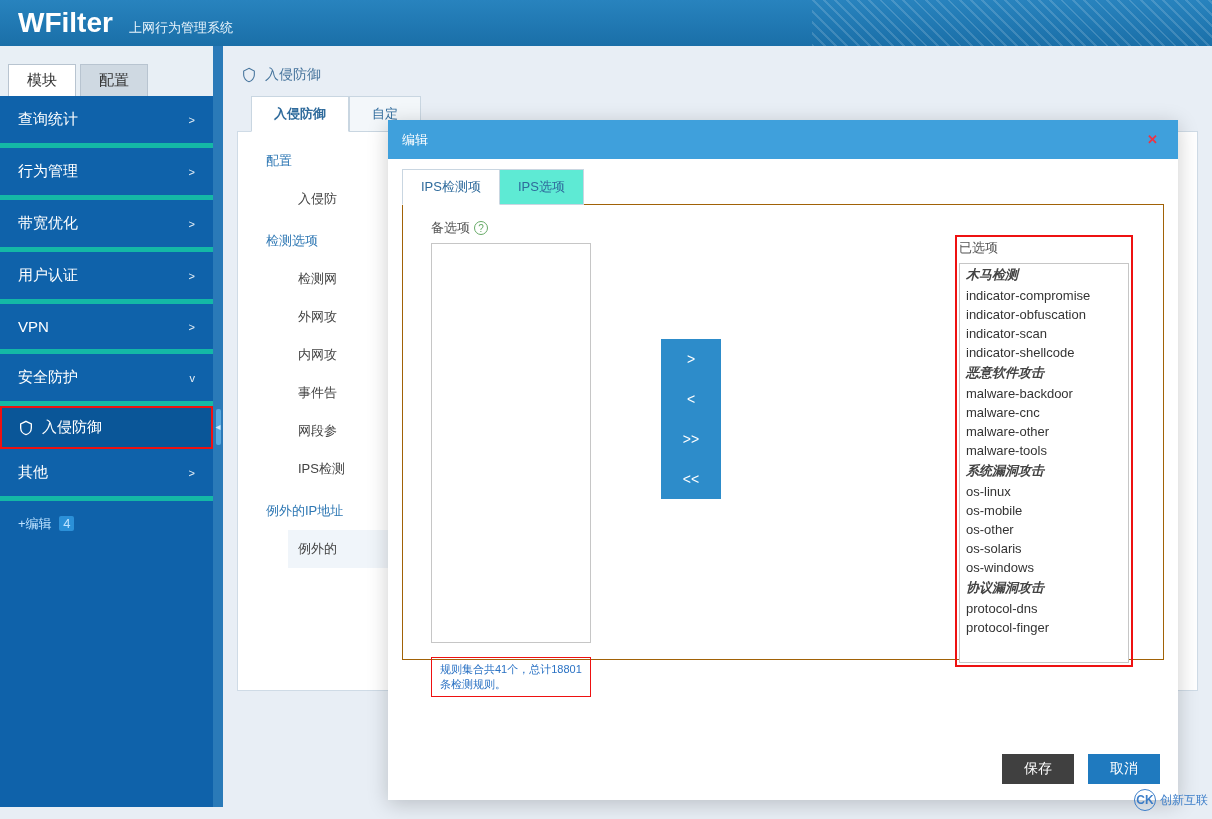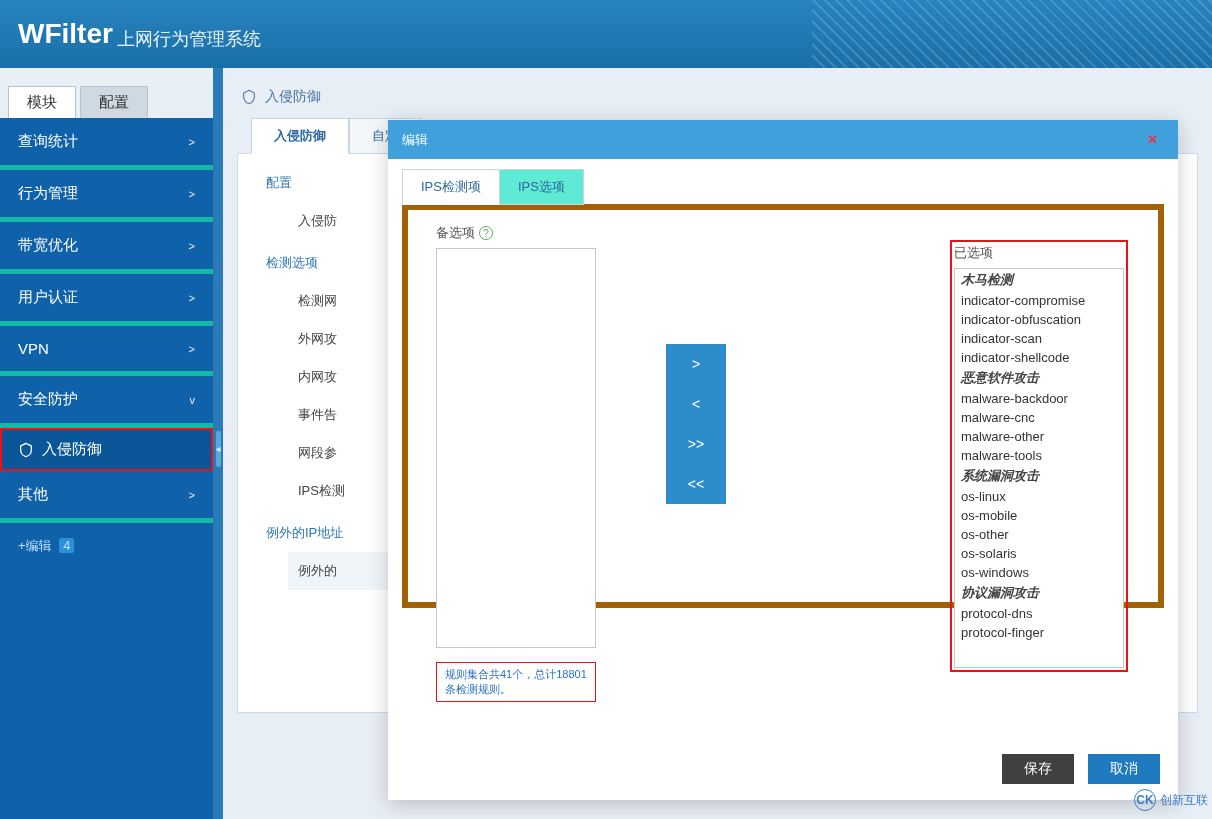--- a/index.html
+++ b/index.html
@@ -1,20 +1,20 @@
 <!DOCTYPE html>
 <html><head>
 <meta charset="utf-8">
 <style>
 * { box-sizing: border-box; margin: 0; padding: 0; }
 body { font-family: "Microsoft YaHei", Arial, sans-serif; font-size: 13px; background: #e8eef5; width: 1212px; height: 819px; overflow: hidden; position: relative; }
 
-.header { background: linear-gradient(#2883be, #1a6fa8); height: 68px; color: #fff; display: flex; align-items: center; padding-left: 18px; position: relative; }
+.header { background: linear-gradient(#2883be, #1a6fa8); height: 46px; color: #fff; display: flex; align-items: center; padding-left: 18px; position: relative; }
 .header .brand { font-size: 28px; font-weight: bold; }
-.header .subtitle { font-size: 18px; margin-left: 4px; margin-top: 10px; color: #e8f4fc; }
+.header .subtitle { font-size: 13px; margin-left: 16px; margin-top: 10px; color: #e8f4fc; }
 .header-bg { position:absolute; right:0; top:0; bottom:0; width:400px; opacity:0.15; background: repeating-linear-gradient(45deg,#fff 0 2px,transparent 2px 8px); }
 
 .layout { display: flex; height: calc(100% - 58px); }
 .sidebar { width: 213px; background: #0f62aa; color: #fff; display: flex; flex-direction: column; font-size: 15px; }
 .sidebar .top-tabs { background: #e8eff5; padding: 8px 8px 0 8px; display: flex; gap:4px; height:50px; align-items:flex-end;}
 .side-tab { padding: 6px 18px; background:#cfd9e2; color:#333; cursor:pointer; border:1px solid #b8c4d0; border-bottom:none;}
 .side-tab.active { background:#fff; }
 .menu-item { padding: 14px 18px; border-bottom: 5px solid #14b8a6; display:flex; justify-content:space-between; align-items:center; cursor:pointer; }
 .menu-item .chev { font-size:11px; opacity:.9; }
 .menu-sub { background:#0a5698; padding: 12px 18px; display:flex; gap:8px; align-items:center; cursor:pointer;}
@@ -40,21 +40,21 @@
 .field-line{ padding:10px 0 10px 40px; color:#444;}
 
 .modal { position:absolute; left:388px; top:120px; width:790px; height:680px; background:#fff; box-shadow:0 4px 20px rgba(0,0,0,.2); display:flex; flex-direction:column;justify-content:flex-end;}
 .modal-head{ background:#3fa0dc; color:#fff; padding:10px 14px; display:flex; justify-content:space-between; align-items:center;}
 .modal-close{ color:#e34; font-weight:bold; cursor:pointer; background:#fff0; padding:2px 6px;}
 .modal-body{ padding:10px 14px 0; flex:1; position:relative;}
 
 .inner-tabs{ display:flex; }
 .inner-tab{ padding:8px 18px; border:1px solid #c9d6e1; background:#5eead4; color:#2f6b9c; cursor:pointer; margin-right:-1px;}
 .inner-tab.active{ background:#fff; border-bottom-color:#fff; position:relative; z-index:1;}
-.inner-panel{ border:6px solid #a16207; margin-top:-1px; padding:14px 18px 24px; height:404px;}
+.inner-panel{ border:1px solid #a16207; margin-top:-1px; padding:14px 18px 24px; height:456px;}
 
 .dual-list{ display:flex; align-items:flex-start; gap:0; height:100%;}
 .col-label{ color:#555; margin-bottom:6px; display:flex; gap:4px; align-items:center;}
 .help-ic{ width:14px;height:14px;border:1px solid #6a6;border-radius:50%;color:#6a6;font-size:10px;display:inline-flex;align-items:center;justify-content:center;}
 .listbox{ border:1px solid #c6c6c6; width:160px; height:400px; overflow-y:scroll; background:#fff; font-size:13px;}
 .listbox.right{ width:170px;}
 .opt{ padding:2px 6px; cursor:pointer; color:#333; white-space:nowrap; overflow:hidden; text-overflow:ellipsis;}
 .opt.group{ font-style:italic; font-weight:bold; color:#444;}
 .transfer-btns{ display:flex; flex-direction:column; gap:0; margin:120px 60px 0 70px;}
 .tbtn{ width:60px; height:40px; background:#2d8cca; color:#fff; border:none; cursor:pointer; font-size:14px;}

